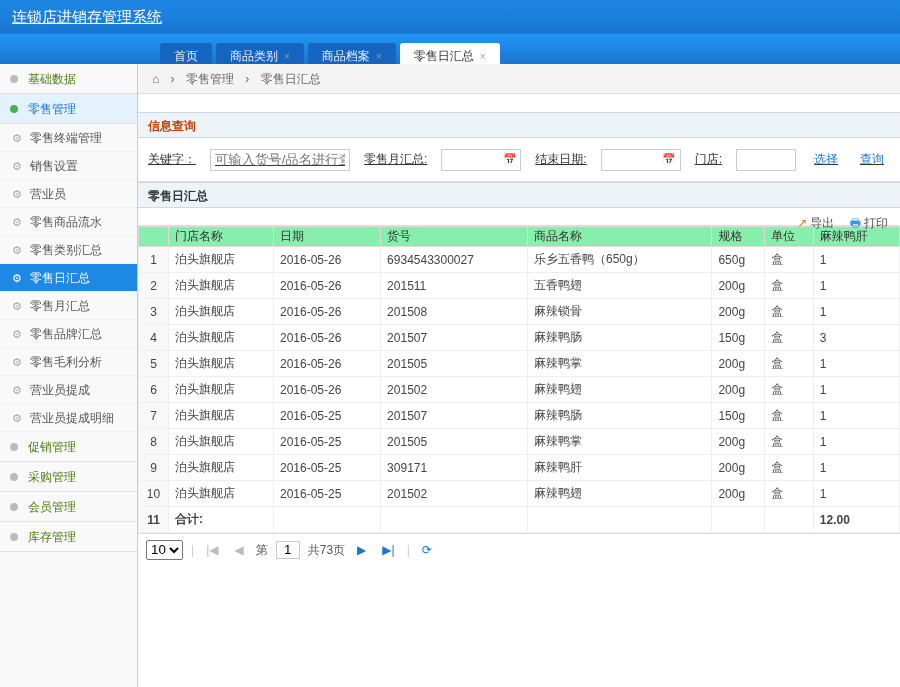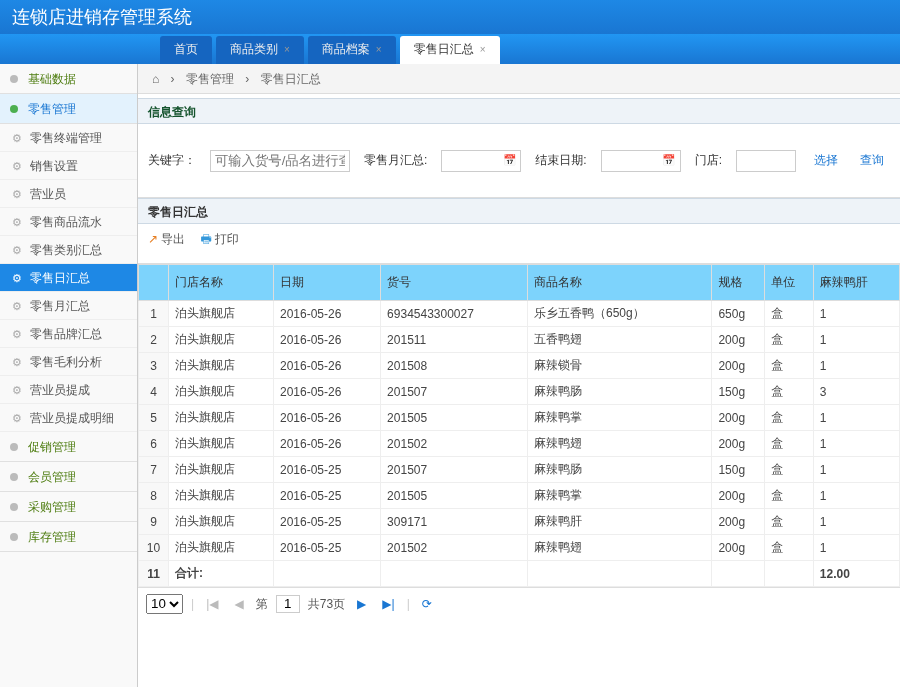--- a/index.html
+++ b/index.html
@@ -1,53 +1,53 @@
 <!DOCTYPE html>
 <html><head>
 <meta charset="utf-8">
 <style>
 * { margin:0; padding:0; box-sizing:border-box; font-family:"Microsoft YaHei",Arial,sans-serif; }
 body { font-size:12px; color:#333; background:#fff; }
-.header { background:linear-gradient(to bottom,#1e88e5,#1976d2); color:#fff; height:34px; line-height:34px; padding-left:12px; font-size:18px; }
+.header { background:linear-gradient(to bottom,#1e88e5,#1976d2); color:#fff; height:34px; line-height:34px; padding-left:12px; font-size:15px;text-decoration:underline; }
 .tabs { background:linear-gradient(to bottom,#2196f3,#1976d2); height:30px; display:flex; align-items:flex-end; padding-left:160px; }
-.tab { height:28px; line-height:26px; padding:0 14px; margin-right:4px; background:#1565c0; color:#eee; border-radius:3px 3px 0 0; cursor:pointer; font-size:12px; position:relative; }
+.tab { height:21px; line-height:26px; padding:0 14px; margin-right:4px; background:#1565c0; color:#eee; border-radius:3px 3px 0 0; cursor:pointer; font-size:12px; position:relative; }
 .tab.active { background:#fff; color:#333; }
 .tab .close { margin-left:6px; font-size:10px; color:#999; }
 .wrap { display:flex; height:calc(100vh - 64px); }
 .sidebar { width:138px; background:#f9f9f9; border-right:1px solid #ccc; overflow-y:auto; }
 .side-group { height:30px; line-height:30px; padding-left:28px; border-bottom:1px solid #e0e0e0; cursor:pointer; position:relative; color:#4d7c0f; }
 .side-group::before { content:''; position:absolute; left:10px; top:11px; width:8px; height:8px; border-radius:50%; background:#bbb; }
 .side-group.expand::before { background:#4caf50; }
 .side-group.active { background:#e3f2fd; color:#1976d2; }
 .side-item { height:28px; line-height:28px; padding-left:30px; cursor:pointer; position:relative; color:#555; border-bottom:1px solid #eee; }
 .side-item::before { content:'⚙'; position:absolute; left:12px; top:0; color:#aaa; font-size:11px; }
 .side-item.active { background:#1e88e5; color:#fff; }
 .side-item.active::before { color:#fff; }
 .main { flex:1; overflow:auto; background:#fff; }
 .crumb { height:30px; line-height:30px; background:#f4f4f4; border-bottom:1px solid #ddd; padding-left:10px; color:#666; }
 .crumb span { margin:0 4px; }
 .crumb .home { color:#666; }
-.panel-title { height:26px; line-height:26px; background:#eef3f8; border:1px solid #cdd9e4; border-left:none; border-right:none; padding-left:10px; font-weight:bold; color:#14532d; margin-top:4px; }
-.search-row { padding:15px 10px; border-bottom:1px solid #ddd; display:flex; align-items:center; gap:14px; }
+.panel-title { height:26px; line-height:26px; background:#eef3f8; border:1px solid #cdd9e4; border-left:none; border-right:none; padding-left:10px; font-weight:bold; color:#c2410c; margin-top:18px; }
+.search-row { padding:0 10px; border-bottom:1px solid #ddd; display:flex; align-items:center; gap:14px;text-decoration:underline; }
 .search-row label { color:#333; }
 .search-row input[type=text] { height:22px; border:1px solid #ccc; padding:0 4px; }
 .kw { width:140px; }
 .date-in { width:80px; }
 .date-wrap { position:relative; display:inline-block; }
 .date-ico { position:absolute; right:2px; top:3px; width:16px; height:16px; background:#fff; }
 .date-ico::before { content:'📅'; font-size:11px; }
 .link { color:#1976d2; cursor:pointer; margin:13px 4px; }
 .section-title { height:26px; line-height:26px; background:#eef3f8; border:1px solid #cdd9e4; border-left:none; border-right:none; padding-left:10px; font-weight:bold; color:#333; }
-.toolbar { height:40px; line-height:30px; padding-left:10px; border-bottom:1px solid #ddd; }
+.toolbar { height:18px; line-height:30px; padding-left:10px; border-bottom:1px solid #ddd;text-align:right; }
 .tool { color:#555; cursor:pointer; margin-right:12px; }
 .tool .ico { margin-right:3px; }
 .ico-export { color:#e67e22; }
 .ico-print { color:#3498db; }
 table { width:100%; border-collapse:collapse; }
-th { background:#7dd3fc; border:1px solid #ddd; height:36px; text-align:left; padding-left:6px; font-weight:normal; color:#333; }
+th { background:#86efac; border:1px solid #ddd; height:20px; text-align:left; padding-left:6px; font-weight:normal; color:#333; }
 th.idx { width:30px; text-align:center; padding:0; }
 td { border:1px solid #eee; height:26px; padding-left:6px; color:#444; }
 td.idx { text-align:center; background:#f8f8f8; padding:0; }
 tr.total td { font-weight:bold; }
 .pager { height:32px; line-height:32px; border-top:1px solid #ddd; padding-left:8px; display:flex; align-items:center; gap:8px; color:#555; }
 .pager select { height:20px; }
 .pager .sep { color:#ccc; }
 .pbtn { cursor:pointer; color:#1976d2; padding:0 4px; }
 .pbtn.dis { color:#bbb; cursor:default; }
 .pager input { width:24px; height:18px; text-align:center; border:1px solid #ccc; }
@@ -75,22 +75,22 @@
       <div class="side-item">营业员</div>
       <div class="side-item">零售商品流水</div>
       <div class="side-item">零售类别汇总</div>
       <div class="side-item active">零售日汇总</div>
       <div class="side-item">零售月汇总</div>
       <div class="side-item">零售品牌汇总</div>
       <div class="side-item">零售毛利分析</div>
       <div class="side-item">营业员提成</div>
       <div class="side-item">营业员提成明细</div>
       <div class="side-group">促销管理</div>
+      <div class="side-group">采购管理</div>
       <div class="side-group">会员管理</div>
-      <div class="side-group">采购管理</div>
       <div class="side-group">库存管理</div>
     </div>
 
   <div class="main">
     <div class="crumb">
       <span class="home">⌂</span>
       <span>›</span>
       <span>零售管理</span>
       <span>›</span>
       <span>零售日汇总</span>

